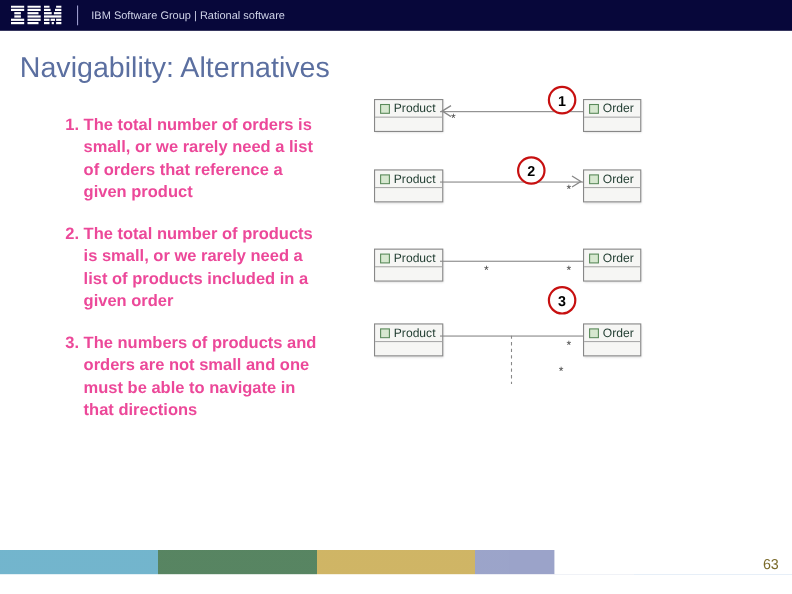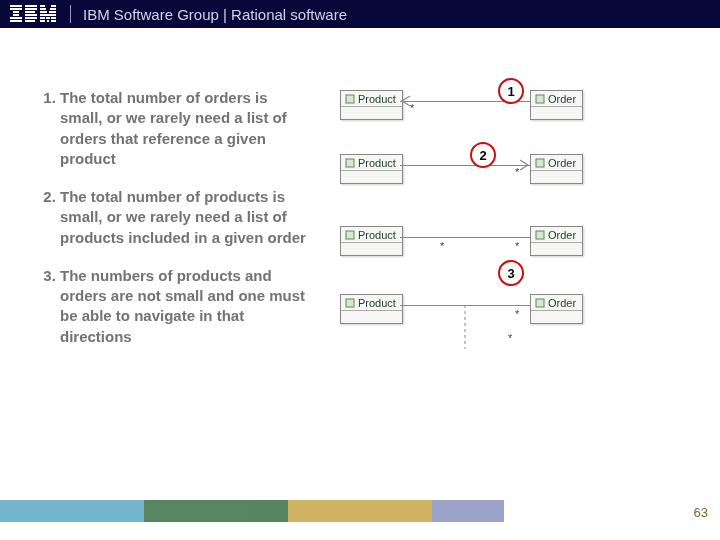--- a/index.html
+++ b/index.html
@@ -35,21 +35,21 @@
   }
   .ibm-logo svg { display: block; }
   .topbar-sep {
     width: 1px;
     height: 18px;
     background: #9a9acc;
     margin-right: 12px;
   }
   .topbar-text {
     color: #cfd3e8;
-    font-size: 15px;
+    font-size: 10px;
   }
   
   .title {
     position: absolute;
     left: 18px;
     top: 46px;
     font-size: 26px;
     color: #5b6fa0;
     font-weight: 400;
   }
@@ -61,23 +61,23 @@
     width: 720px;
     display: flex;
   }
   .col-text {
     width: 320px;
     padding-left: 40px;
     padding-right: 10px;
     box-sizing: border-box;
   }
   ol.items {
-    margin: 0;
+    margin: 16px;
     padding-left: 20px;
-    color: #737373;
+    color: #ec4899;
     font-size: 15px;
     font-weight: 700;
     line-height: 1.35;
   }
   ol.items li {
     margin-bottom: 18px;
     font-weight: 700;
   }
   .col-diagrams {
     width: 400px;
@@ -195,20 +195,21 @@
           <rect x="30" y="15" width="5" height="2"></rect>
             <rect x="37" y="15" width="2" height="2"></rect>
             <rect x="41" y="15" width="5" height="2"></rect>
         </g>
       </svg>
     </span>
     <span class="topbar-sep"></span>
     <span class="topbar-text">IBM Software Group | Rational software</span>
   </div>
 
+  <div class="title">Navigability: Alternatives</div>
 
   <div class="body">
     <div class="col-text">
       <ol class="items">
         <li>The total number of orders is small, or we rarely need a list of orders that reference a given product</li>
         <li>The total number of products is small, or we rarely need a list of products included in a given order</li>
         <li>The numbers of products and orders are not small and one must be able to navigate in that directions</li>
       </ol>
     </div>
 

